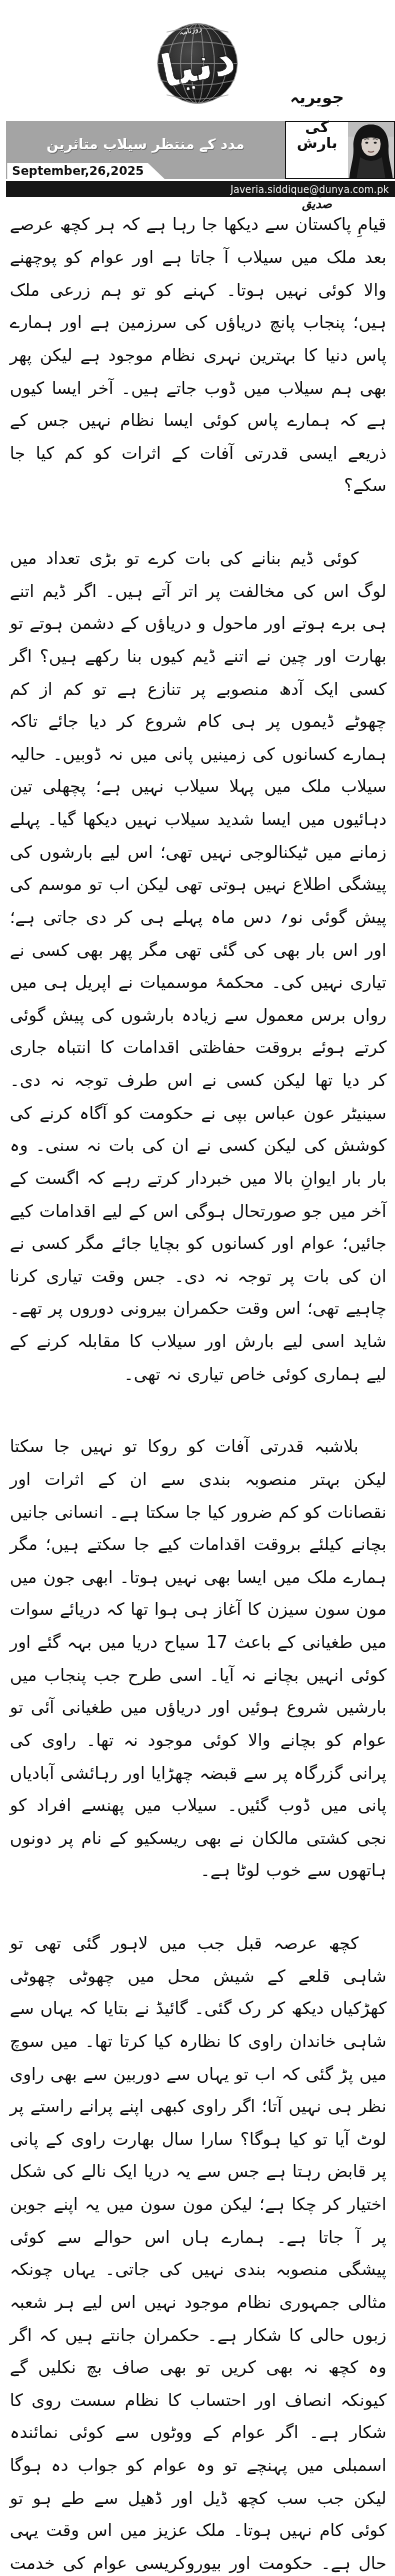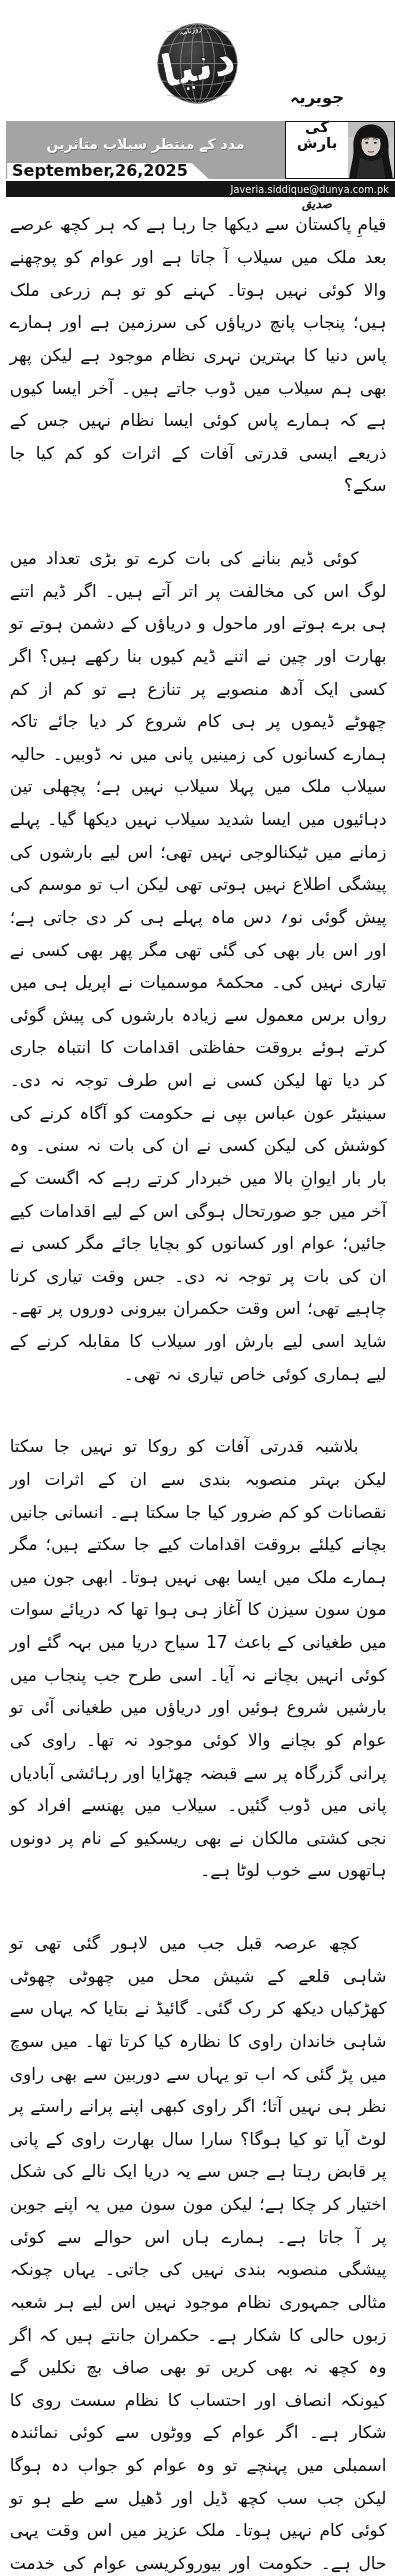--- a/index.html
+++ b/index.html
@@ -19,21 +19,21 @@
     display:flex; align-items:center; justify-content:center;
   }
   .headline {
     color:#ffffff; font-weight:bold; font-size:14px; direction:rtl;
     padding-bottom:12px; text-shadow:0.6px 0.6px 0 #6e6e6e;
   }
   .date-tag {
     position:absolute; left:1.2px; bottom:0; height:16.4px; background:#ffffff;
     display:flex; align-items:center; padding:0 20.7px 0 4.9px;
     clip-path:polygon(0 0, calc(100% - 17px) 0, 100% 100%, 0 100%);
-    font-weight:bold; font-size:16px; color:#111; letter-spacing:0px;
+    font-weight:bold; font-size:12px; color:#111; letter-spacing:0px;
   }
   .author-box {
     width:108px; background:#ffffff; border:1.2px solid #111;
     display:flex; align-items:stretch;
   }
   .author-cal {
     flex:1; direction:rtl; text-align:center; display:flex; flex-direction:column;
     justify-content:center; gap:14px; padding:1.2px 1.2px;
   }
   .author-cal .l1 { font-size:16.4px; font-weight:bold; color:#111; line-height:1.05; }

